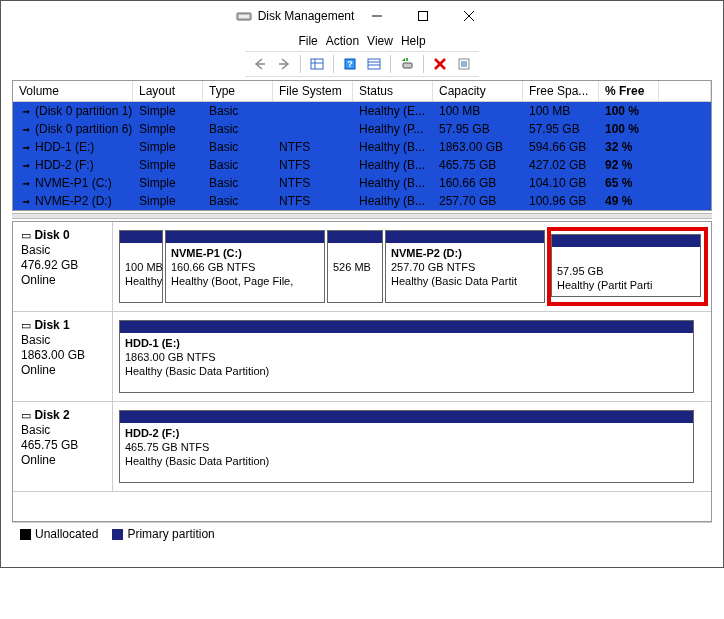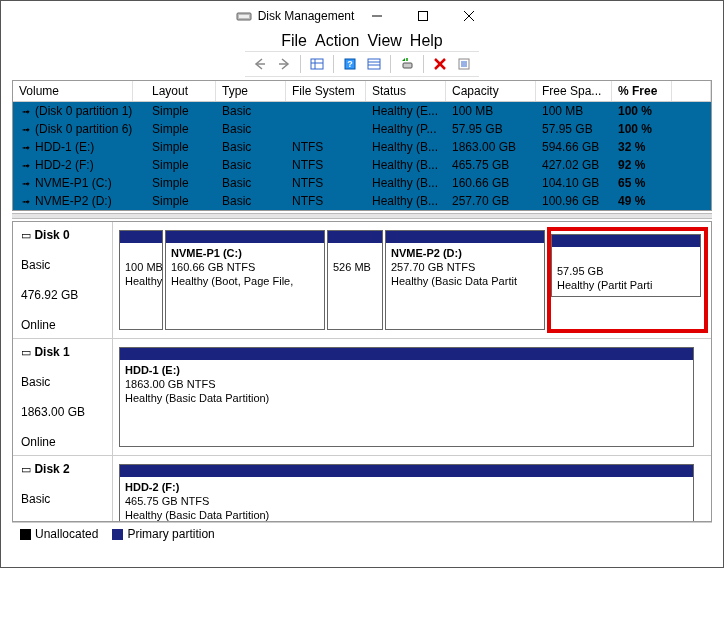--- a/index.html
+++ b/index.html
@@ -4,49 +4,49 @@
 <style>
 * { box-sizing: border-box; margin: 0; padding: 0; }
 body { font-family: "Segoe UI", Tahoma, sans-serif; font-size: 12px; background: #fff; color: #000; }
 .window { width: 724px; height: 568px; border: 1px solid #555; display: flex; flex-direction: column; background: #fff; align-items: center; }
 .titlebar { height: 30px; display: flex; align-items: center; padding: 0 0 0 4px; }
 .titlebar-icon { width: 16px; height: 16px; margin-right: 6px; display: inline-flex; align-items: center; justify-content: center; font-size: 12px; }
 .titlebar-text { flex: 1; font-size: 12px; }
 .titlebar-controls { display: flex; height: 100%; }
 .titlebar-btn { width: 46px; height: 30px; display: flex; align-items: center; justify-content: center; font-size: 13px; }
 .titlebar-btn svg { width: 10px; height: 10px; }
-.menubar { height: 20px; padding: 0 4px; display: flex; align-items: center; font-size: 16px; }
+.menubar { height: 20px; padding: 0 4px; display: flex; align-items: center; font-size: 12px; }
 .menubar span { padding: 1px 4px; }
 .toolbar { height: 26px; border-top: 1px solid #e0e0e0; border-bottom: 1px solid #e0e0e0; padding: 2px 4px; display: flex; align-items: center; gap: 2px; }
 .toolbar-btn { width: 22px; height: 22px; display: flex; align-items: center; justify-content: center; font-size: 12px; }
 .toolbar-sep { width: 1px; height: 18px; background: #ccc; margin: 0 3px; }
 .content { flex: 1; display: flex; flex-direction: column; overflow: hidden; padding: 3px; }
 .table-pane { border: 1px solid #999; background: #fff; }
 .table-header { display: flex; background: #fff; border-bottom: 1px solid #ccc; }
 .th { padding: 3px 6px; border-right: 1px solid #e0e0e0; font-size: 12px; overflow: hidden; white-space: nowrap; }
-.table-body { background: #0369a1; }
+.table-body { background: #1d4ed8; }
 .tr { display: flex; padding: 1px 0; }
 .td { padding: 1px 6px; font-size: 12px; white-space: nowrap; overflow: hidden; }
 .vol-icon { display: inline-block; width: 14px; text-align: center; margin-right: 2px; font-size: 10px; }
 .splitter { height: 6px; background: #e5e5e5; border-top: 1px solid #bbb; border-bottom: 1px solid #bbb; margin: 2px 0; }
 .graphical-pane { flex: 1; border: 1px solid #999; overflow-y: auto; background: #fff; }
 .disk-row { display: flex; border-bottom: 1px solid #ccc; min-height: 90px; }
-.disk-label { width: 100px; padding: 6px 8px; border-right: 1px solid #ccc; font-size: 12px; display: flex; flex-direction: column; gap: 16px; }
+.disk-label { width: 100px; padding: 6px 8px; border-right: 1px solid #ccc; font-size: 12px; display: flex; flex-direction: column; gap: 1px; }
 .disk-label .dname { font-weight: bold; }
 .disk-label .dicon { font-size: 11px; margin-right: 3px; }
 .disk-parts { flex: 1; padding: 8px 6px; display: flex; gap: 2px; align-items: stretch; }
 .part { border: 1px solid #666; display: flex; flex-direction: column; font-size: 11px; min-width: 0; overflow: hidden; }
 .part-stripe { height: 12px; background: #1a237e; }
 .part-body { padding: 4px 5px; line-height: 1.25; font-size: 11px; white-space: nowrap; overflow: hidden; }
 .part-body .pn { font-weight: bold; }
 .highlight { border: 4px solid #e00000; margin: -3px -3px -3px 0; padding: 3px 3px 3px 0; }
 .legend { height: 22px; border-top: 1px solid #ccc; display: flex; align-items: center; gap: 14px; padding: 0 8px; font-size: 12px; }
 .legend .sw { display: inline-block; width: 11px; height: 11px; vertical-align: middle; margin-right: 4px; }
 .statusbar { height: 20px; border-top: 1px solid #ccc; background: #f6f6f6; }
-.c-vol { width: 120px; } .c-lay { width: 70px; margin-left: 13px; } .c-typ { width: 70px; } .c-fs { width: 80px; } .c-sta { width: 80px; } .c-cap { width: 90px; } .c-fre { width: 76px; } .c-pct { width: 60px; font-weight: bold; }
+.c-vol { width: 120px; } .c-lay { width: 70px; } .c-typ { width: 70px; } .c-fs { width: 80px; } .c-sta { width: 80px; } .c-cap { width: 90px; } .c-fre { width: 76px; } .c-pct { width: 60px; font-weight: bold; }
 </style>
 </head>
 <body>
 
 <div class="window">
 
   <div class="titlebar">
     <span class="titlebar-icon">
       <svg viewBox="0 0 16 16">
           <rect x="1" y="5" width="14" height="7" rx="1" fill="#bbb" stroke="#666"></rect>

